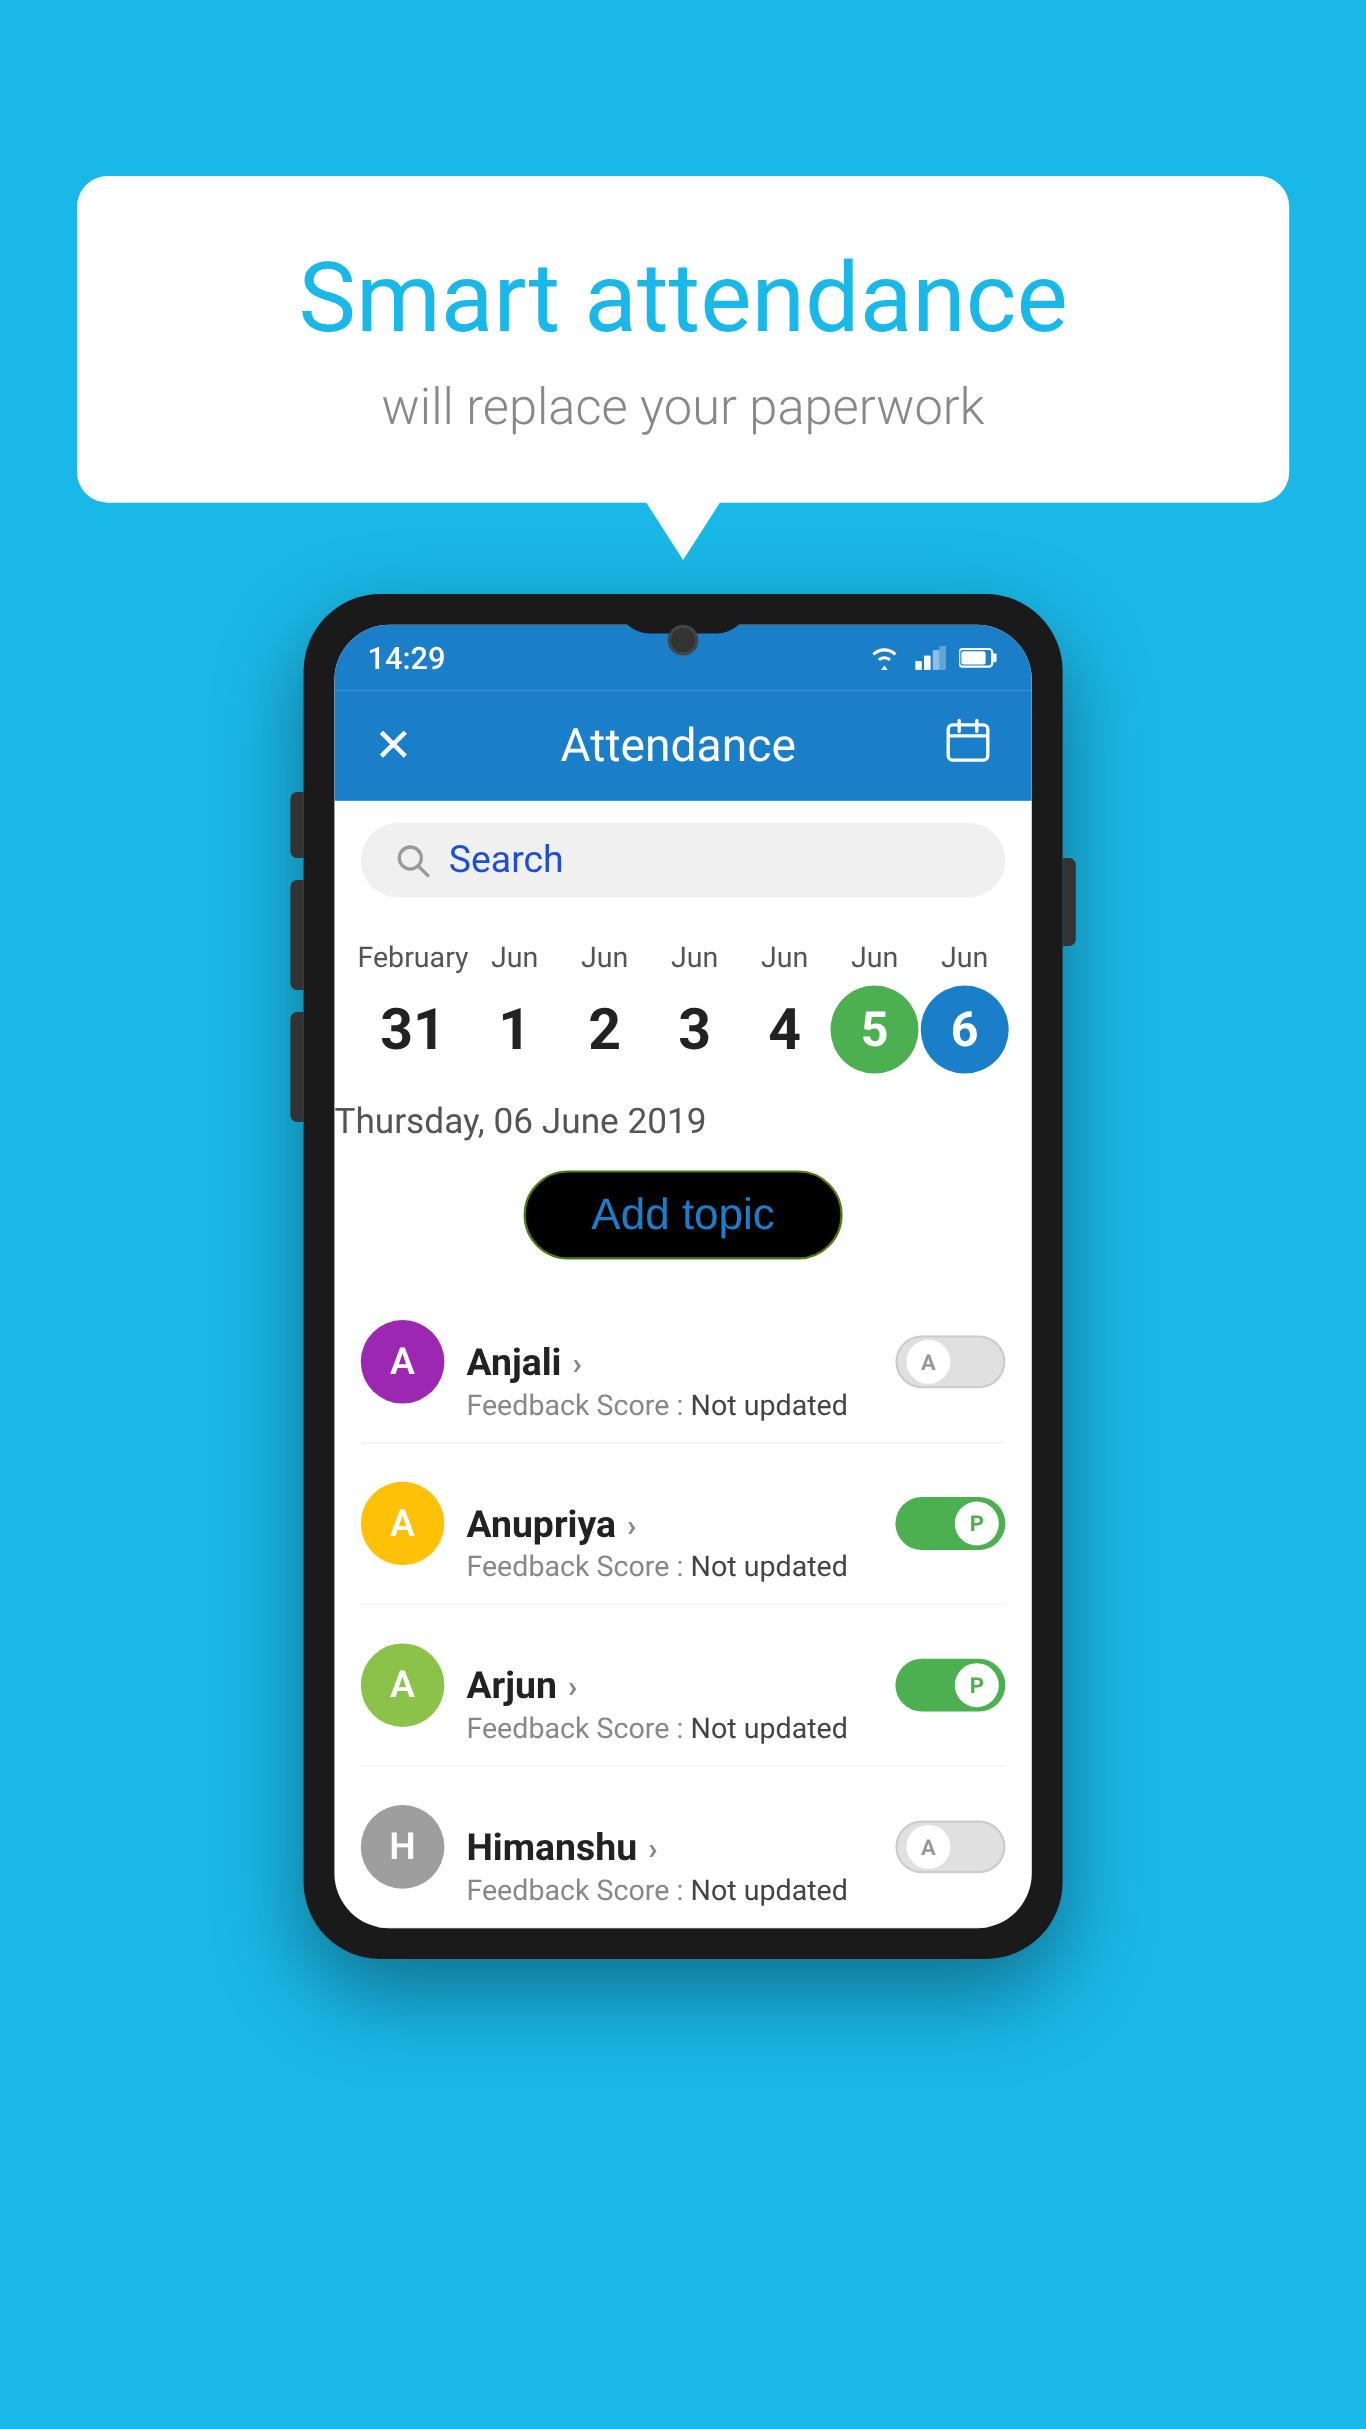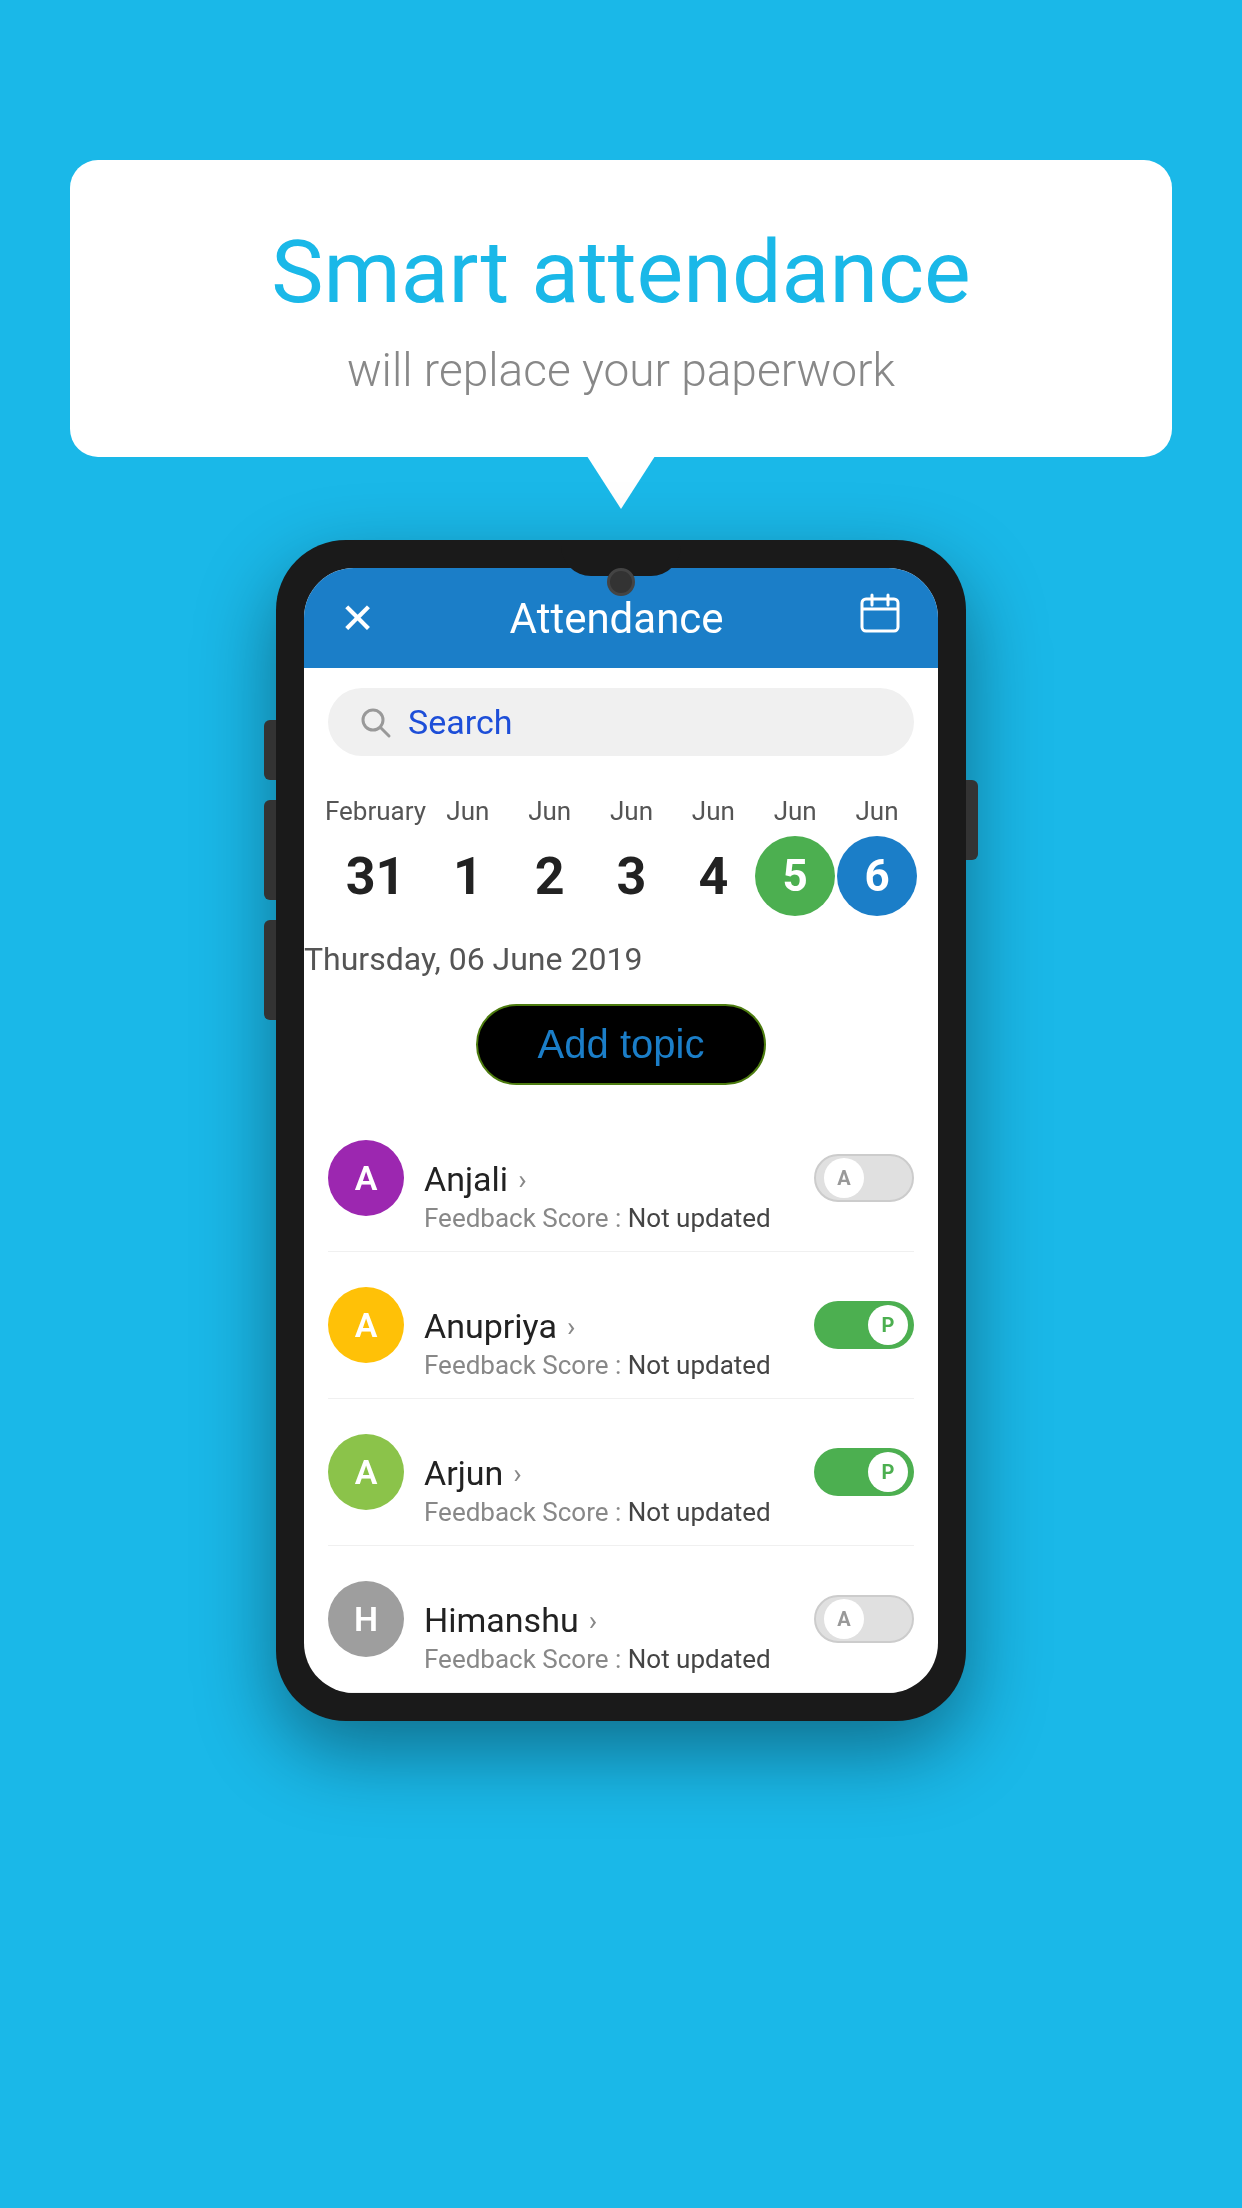--- a/index.html
+++ b/index.html
@@ -282,21 +282,21 @@
       flex-shrink: 0;
     }
 
     .student-info {
       flex: 1;
     }
 
     .student-name {
       font-size: 34px;
       color: #222;
-      font-weight: 400;
+      font-weight: 700;
       display: flex;
       align-items: center;
       gap: 10px;
       margin-top: 36px;
     }
 
     .student-name .chevron {
       font-size: 28px;
       color: #888;
     }
@@ -411,20 +411,44 @@
 
     <div class="phone-side-btn-right"></div>
     <div class="phone-side-btn-left-1"></div>
     <div class="phone-side-btn-left-2"></div>
     <div class="phone-side-btn-left-3"></div>
 
     <div class="camera-notch"></div>
 
     <div class="phone-screen">
 
+      <div class="status-bar">
+        <span class="status-time">14:29</span>
+        <div class="status-icons">
+
+          <svg width="32" height="22" viewBox="0 0 32 22">
+            <path d="M16 18l3 4h-6l3-4z" fill="white"></path>
+            <path d="M10 12c3.3-3.3 8.7-3.3 12 0l-2 2c-2.2-2.2-5.8-2.2-8 0l-2-2z" fill="white"></path>
+            <path d="M5 7c6.1-6.1 15.9-6.1 22 0l-2 2c-5-5-13-5-18 0l-2-2z" fill="white"></path>
+          </svg>
+
+          <svg width="28" height="22" viewBox="0 0 28 22">
+            <rect x="0" y="14" width="6" height="8" fill="white"></rect>
+            <rect x="8" y="9" width="6" height="13" fill="white"></rect>
+            <rect x="16" y="4" width="6" height="18" fill="white" opacity="0.5"></rect>
+            <rect x="22" y="0" width="6" height="22" fill="white" opacity="0.3"></rect>
+          </svg>
+
+          <svg width="36" height="20" viewBox="0 0 36 20">
+            <rect x="0" y="2" width="30" height="16" rx="3" stroke="white" stroke-width="2" fill="none"></rect>
+            <rect x="30" y="6" width="4" height="8" rx="1" fill="white"></rect>
+            <rect x="2" y="4" width="22" height="12" rx="2" fill="white"></rect>
+          </svg>
+        </div>
+      </div>
 
       <div class="app-bar">
         <span class="app-bar-icon">✕</span>
         <span class="app-bar-title">Attendance</span>
         <span class="app-bar-icon">
           <svg width="44" height="44" viewBox="0 0 44 44" fill="none">
             <rect x="4" y="8" width="36" height="32" rx="4" stroke="white" stroke-width="3" fill="none"></rect>
             <line x1="4" y1="18" x2="40" y2="18" stroke="white" stroke-width="3"></line>
             <line x1="14" y1="4" x2="14" y2="14" stroke="white" stroke-width="3" stroke-linecap="round"></line>
             <line x1="30" y1="4" x2="30" y2="14" stroke="white" stroke-width="3" stroke-linecap="round"></line>

